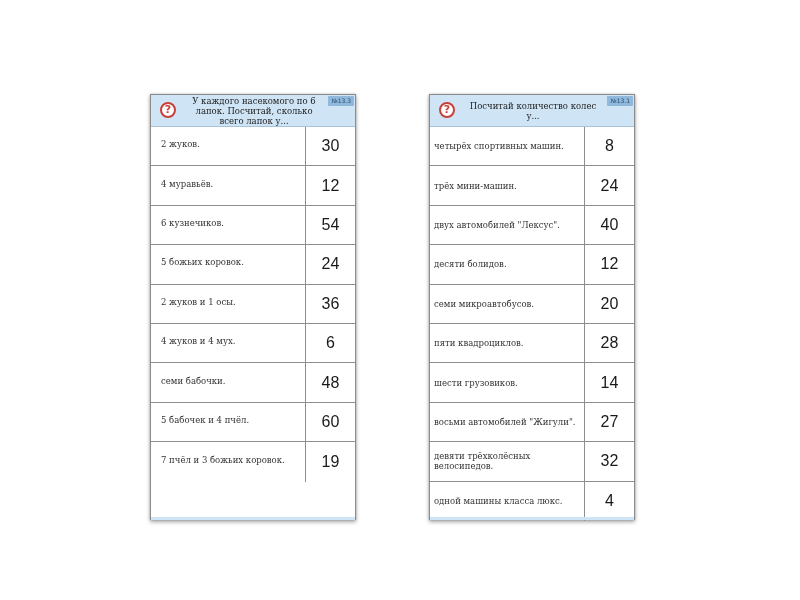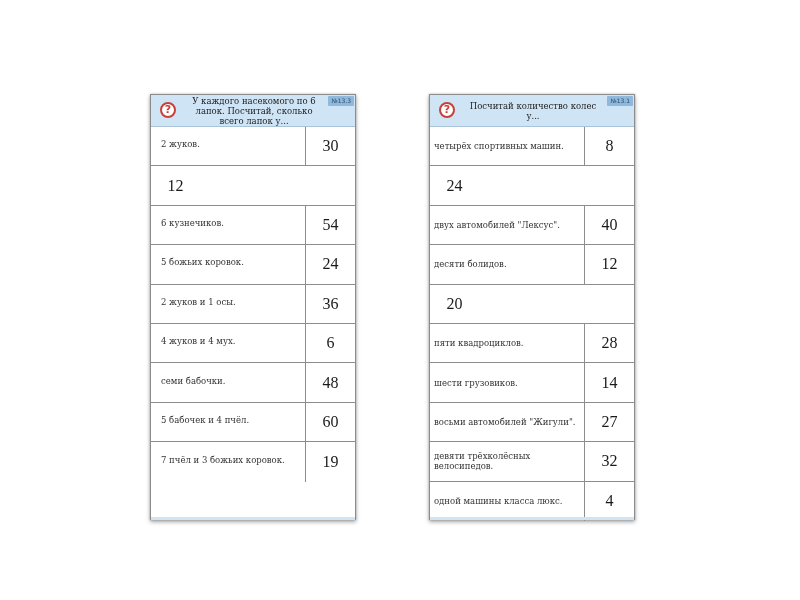--- a/index.html
+++ b/index.html
@@ -40,41 +40,42 @@
   }
   .row:last-child { border-bottom: none; justify-content: center; }
   .row-label {
     flex: 1; padding-left: 10px; display: flex; align-items: center;
     font-size: 8.5px; color: #333; border-right: 1px solid #8d8d8d;
     padding-bottom: 4px; box-sizing: border-box;
   }
   .card.right .row-label { padding-left: 4px; padding-bottom: 0; }
   .row-value {
     width: 49px; display: flex; align-items: center; justify-content: center;
-    font-size: 16px; color: #1a1a1a; font-family: Liberation Serif, serif;
+    font-size: 16px; color: #1a1a1a; font-family: Liberation Sans, sans-serif;
   }
   .card-footer {
     position: absolute; left: 0; right: 0; bottom: -1px; height: 3px; background: #cfe4f5;
   }
 </style>
 </head>
 <body>
 
 <div class="card left">
   <div class="card-header">
     <span class="help-icon">?</span>
     <span class="header-text">У каждого насекомого по 6 лапок. Посчитай, сколько всего лапок у...</span>
     <span class="badge">№13.3</span>
   </div>
   <div class="rows">
     <div class="row">
         <div class="row-label">2 жуков.</div>
         <div class="row-value">30</div>
       </div>
     <div class="row">
+        <div class="row-label">4 муравьёв.</div>
         <div class="row-value">12</div>
       </div>
     <div class="row">
         <div class="row-label">6 кузнечиков.</div>
         <div class="row-value">54</div>
       </div>
     <div class="row">
         <div class="row-label">5 божьих коровок.</div>
         <div class="row-value">24</div>
       </div>
@@ -107,31 +108,33 @@
     <span class="help-icon">?</span>
     <span class="header-text">Посчитай количество колес у...</span>
     <span class="badge">№13.1</span>
   </div>
   <div class="rows">
     <div class="row">
         <div class="row-label">четырёх спортивных машин.</div>
         <div class="row-value">8</div>
       </div>
     <div class="row">
+        <div class="row-label">трёх мини-машин.</div>
         <div class="row-value">24</div>
       </div>
     <div class="row">
         <div class="row-label">двух автомобилей "Лексус".</div>
         <div class="row-value">40</div>
       </div>
     <div class="row">
         <div class="row-label">десяти болидов.</div>
         <div class="row-value">12</div>
       </div>
     <div class="row">
+        <div class="row-label">семи микроавтобусов.</div>
         <div class="row-value">20</div>
       </div>
     <div class="row">
         <div class="row-label">пяти квадроциклов.</div>
         <div class="row-value">28</div>
       </div>
     <div class="row">
         <div class="row-label">шести грузовиков.</div>
         <div class="row-value">14</div>
       </div>

